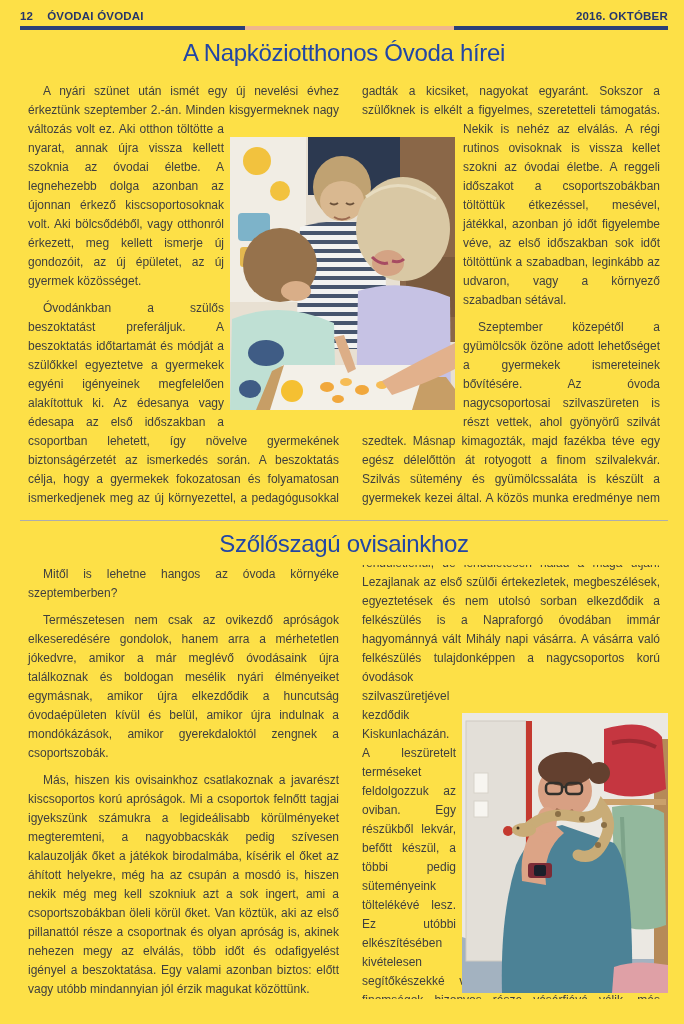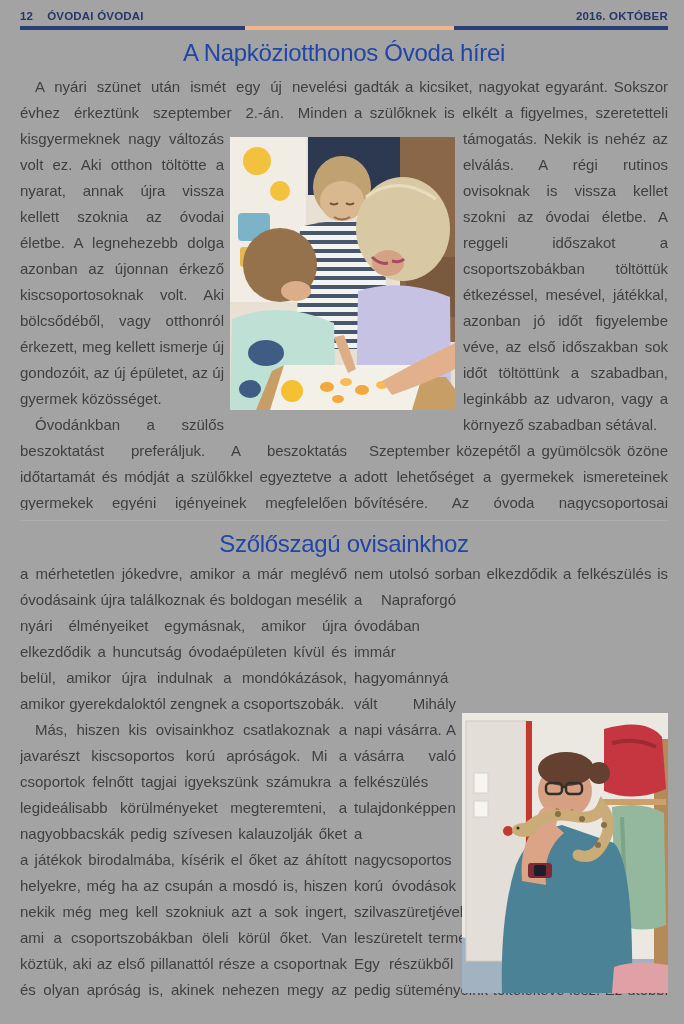--- a/index.html
+++ b/index.html
@@ -1,21 +1,21 @@
 <!DOCTYPE html>
 <html lang="hu"><head>
 <meta charset="utf-8">
 <style>
   html,body{margin:0;padding:0;background:#ffffff;}
   .page{
     position:relative;
     width:684px;height:1024px;
     box-sizing:border-box;
     padding:0 16px 0 20px;
-    background:#a3a3a3;
+    background:#fde047;
     font-family:"Liberation Sans", sans-serif;
     color:#3f3f3f;
     overflow:hidden;
   }
   
   .header-row{
     display:flex;justify-content:space-between;align-items:flex-end;
     padding-top:9px;
     font-size:11.5px;font-weight:bold;color:#25366b;letter-spacing:.2px;
     line-height:14px;
@@ -31,22 +31,22 @@
     color:#2246a5;font-weight:normal;letter-spacing:-.3px;
   }
   
   .cols{display:flex;gap:7px;overflow:hidden;}
   .col-l{width:327px;}
   .col-r{width:314px;}
   .a1-cols{height:436px;}
   .a2-cols{height:434px;align-items:center;}
   
   .cols p{
-    margin:0;
-    font-size:15px;line-height:26px;
+    margin:8px;
+    font-size:12px;line-height:19px;
     text-align:justify;
     text-indent:15px;
     color:#3f3f3f;
     overflow-wrap:break-word;
     hyphens:auto;
   }
   .cols p.cont{text-indent:0;}
   
   .f-push-r{float:right;width:0;height:64px;}
   .f-block-r{float:right;clear:right;width:123px;height:279px;}

